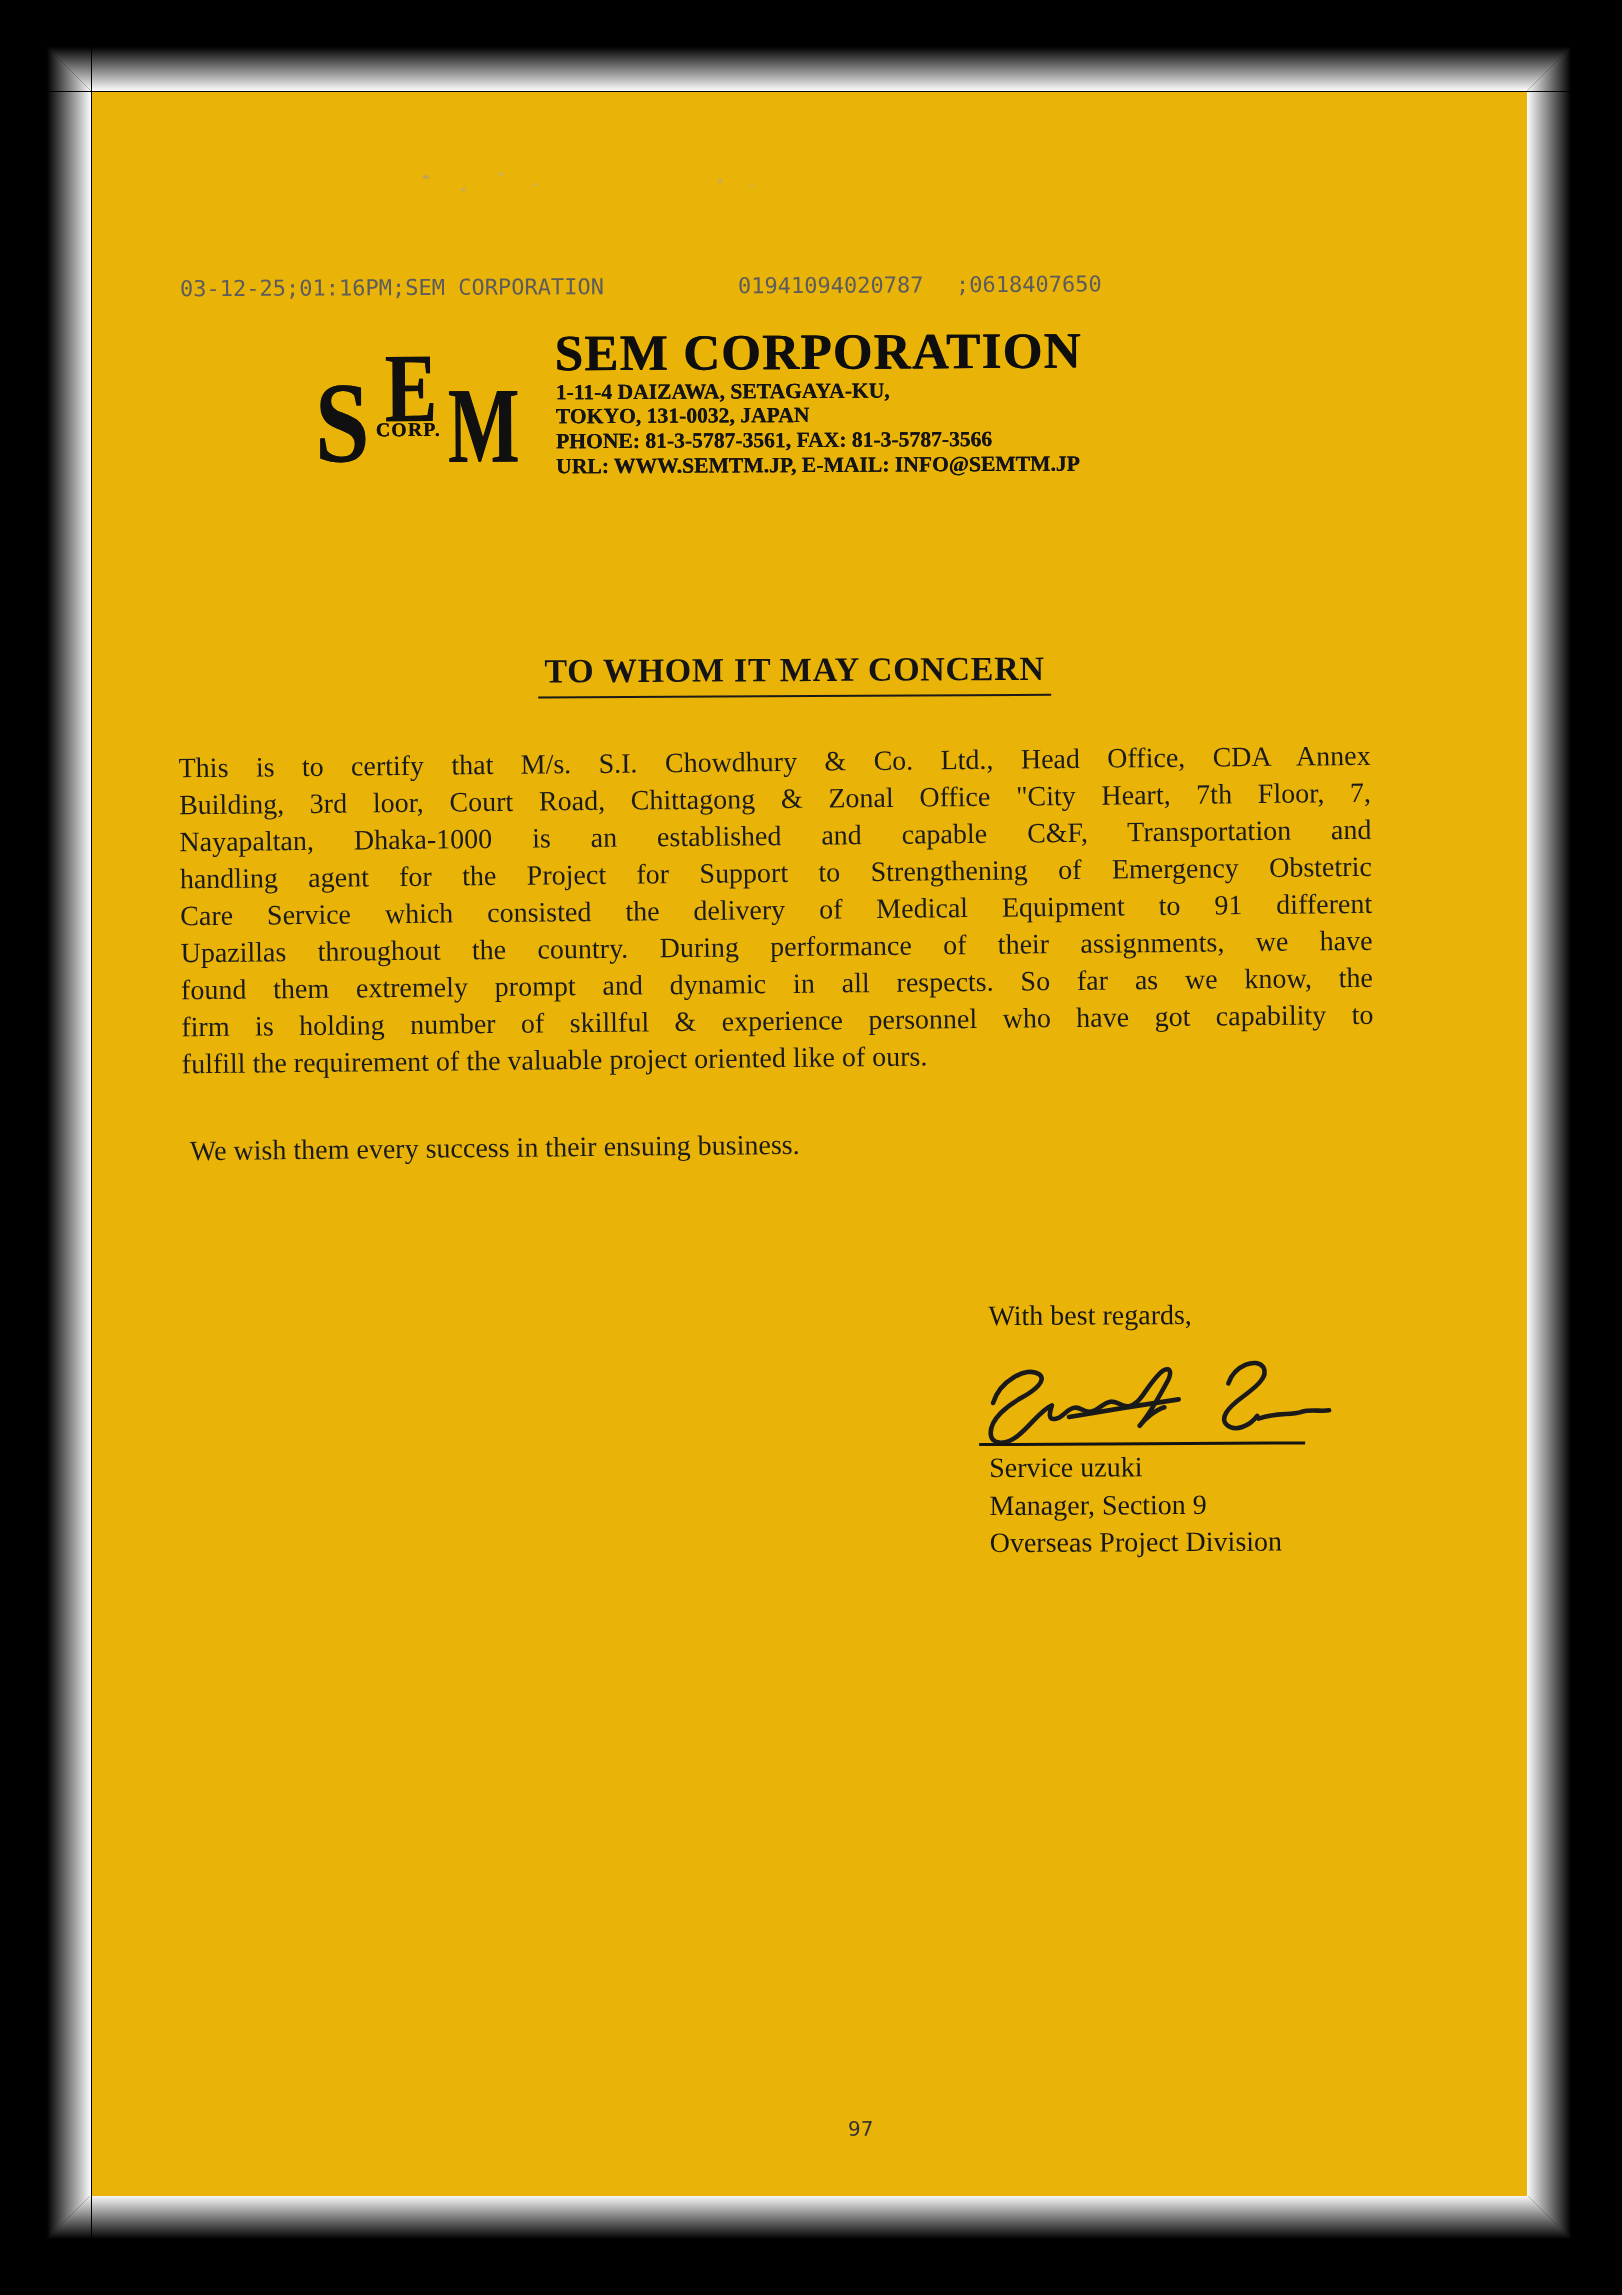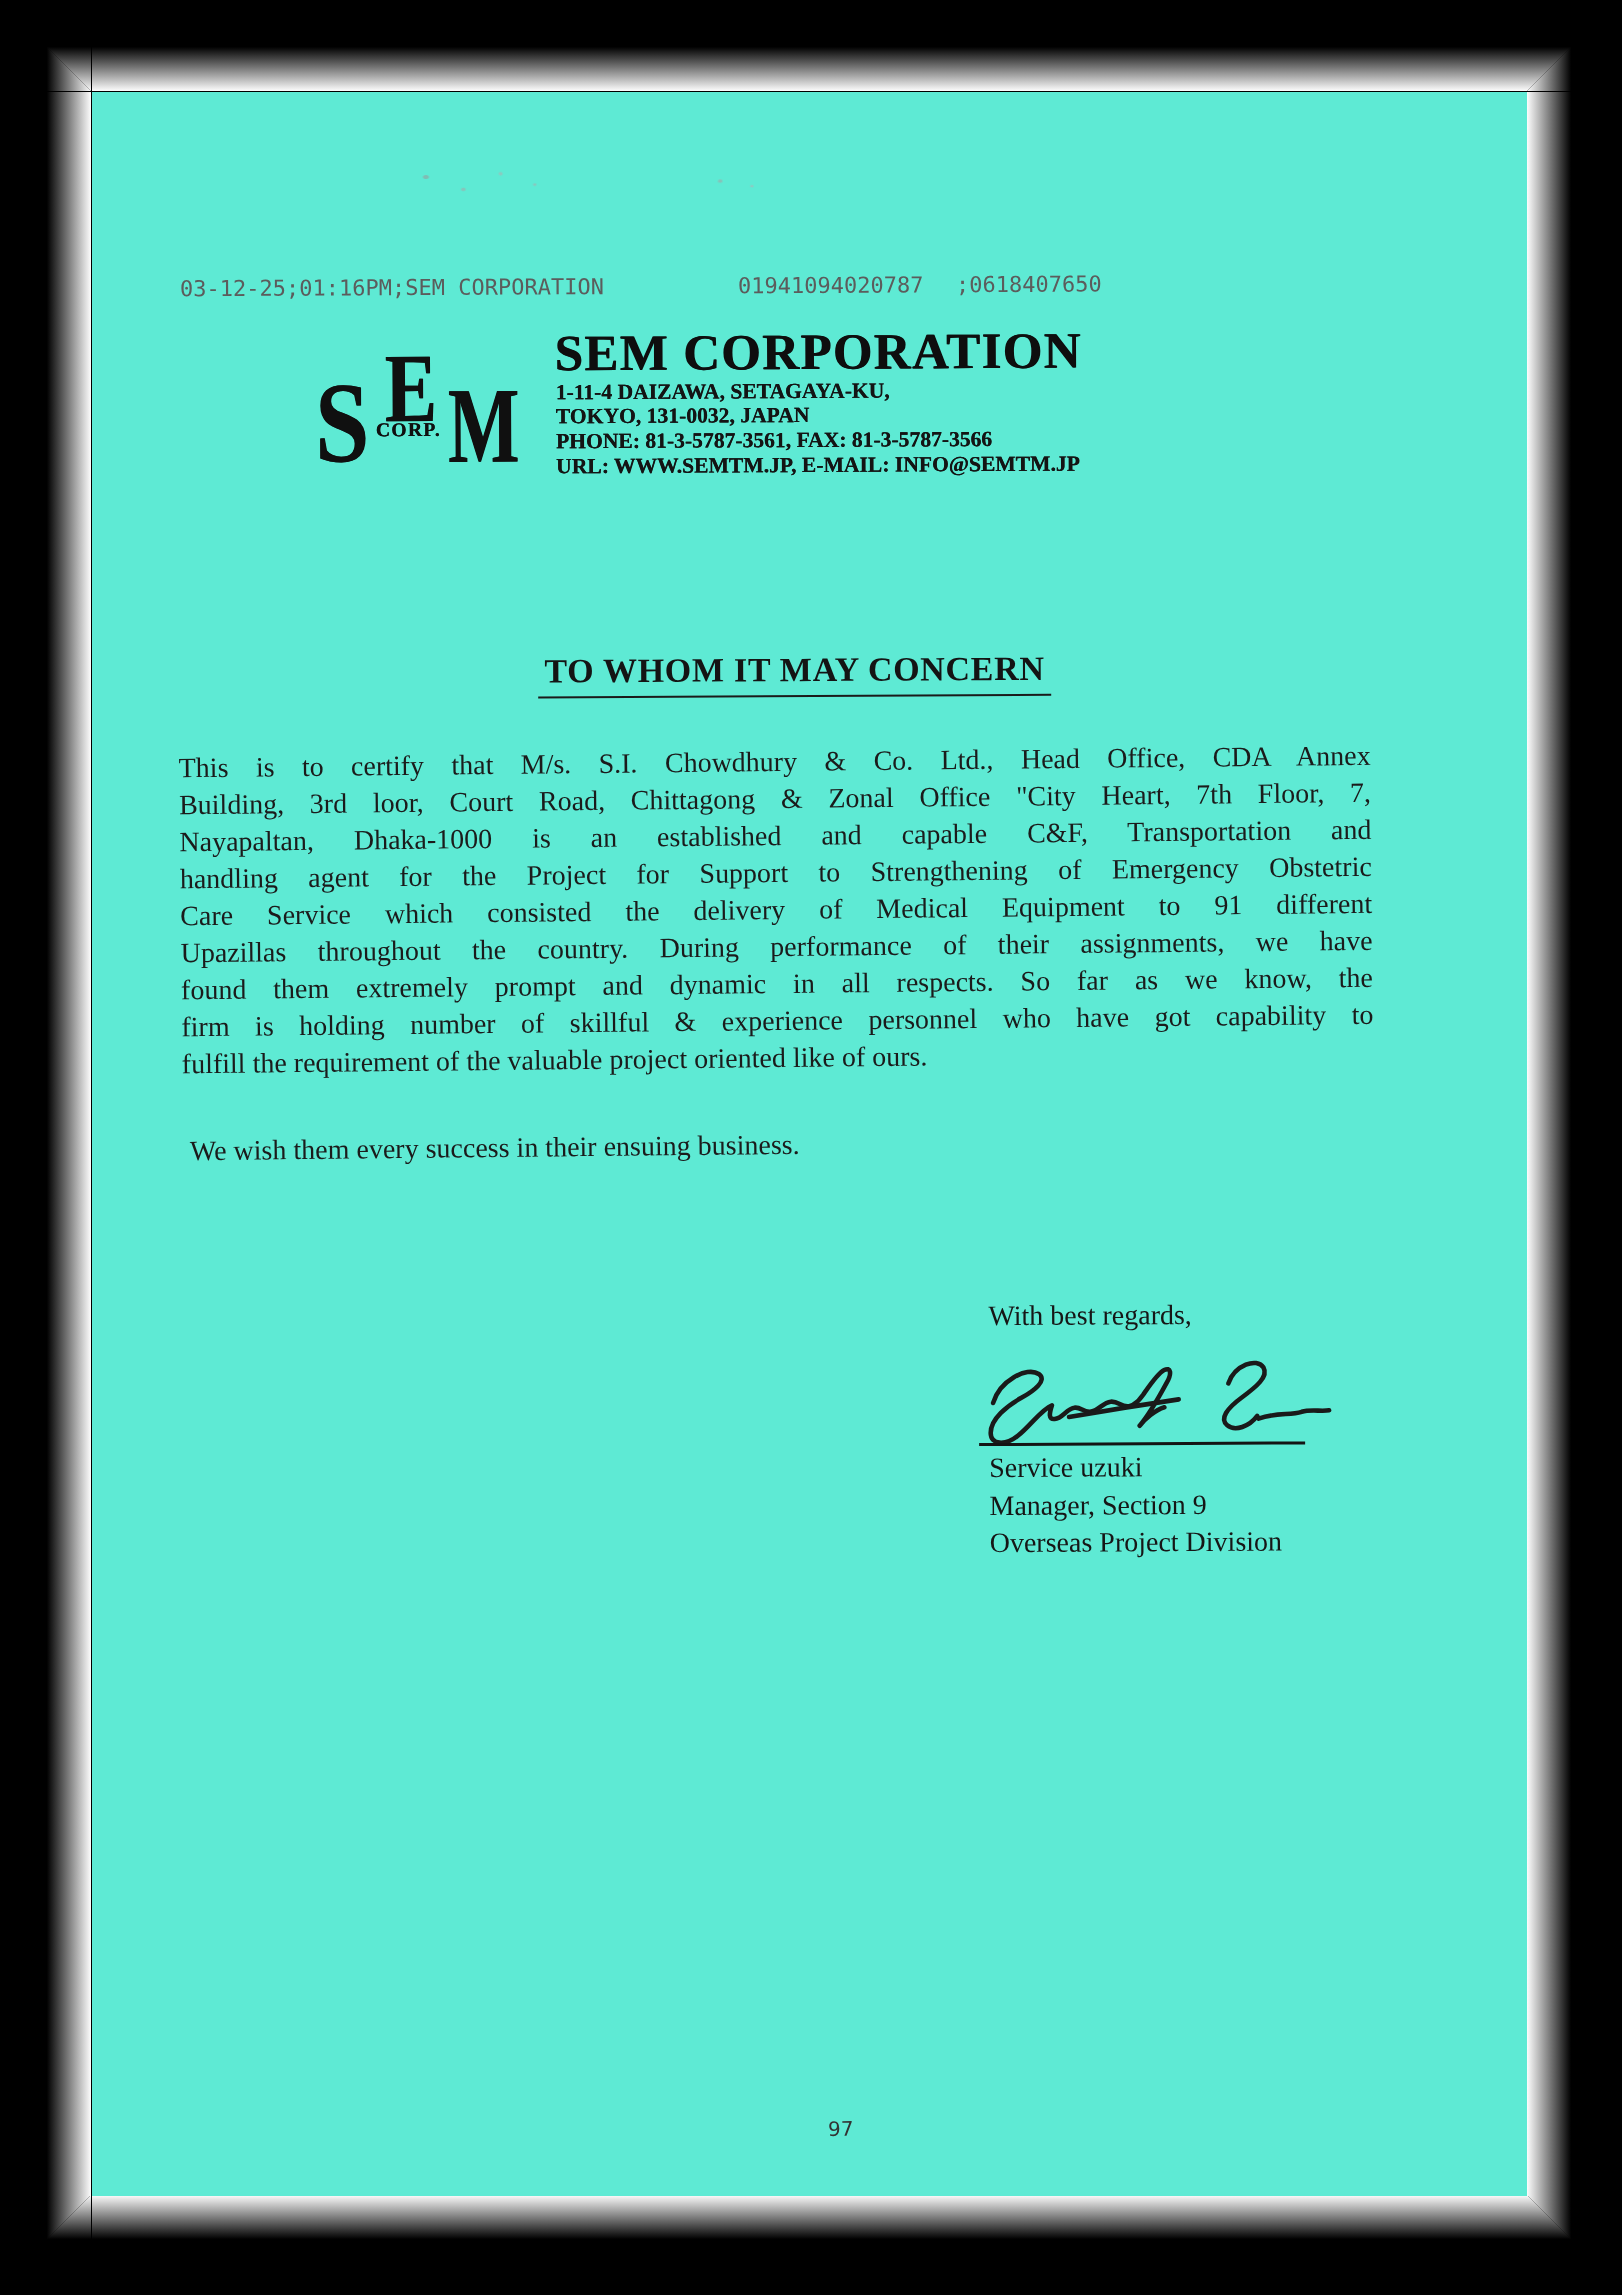--- a/index.html
+++ b/index.html
@@ -6,21 +6,21 @@
   body {
     width:1623px; height:2295px;
     background:#000;
     position:relative;
     overflow:hidden;
     font-family:"Liberation Serif", serif;
   }
   
   .page {
     position:absolute; left:92px; top:92px; width:1435px; height:2104px;
-    background:#5eead4; overflow:hidden;
+    background:#eab308; overflow:hidden;
   }
   .edge { position:absolute; }
   .edge-top    { left:92px; top:43px;   width:1435px; height:48px; background:linear-gradient(to bottom,#000 8%,#fdfdfd 100%); }
   .edge-bottom { left:92px; top:2195px; width:1435px; height:48px; background:linear-gradient(to bottom,#fdfdfd 0%,#000 92%); }
   .edge-left   { left:43px;  top:92px;  width:48px; height:2104px; background:linear-gradient(to right,#000 8%,#fdfdfd 100%); }
   .edge-right  { left:1527px;top:92px;  width:48px; height:2104px; background:linear-gradient(to right,#fdfdfd 0%,#000 92%); }
   .corner { position:absolute; width:48px; height:48px; }
   .corner div { position:absolute; inset:0; }
   .corner-tl { left:43px; top:43px; }
   .corner-tl .t1 { clip-path:polygon(0 0,100% 0,100% 100%); background:linear-gradient(to bottom,#000 8%,#fdfdfd 100%); }
@@ -77,21 +77,21 @@
   }
   .body-line.last { text-align-last:left; }
   .closing-line { margin-top:50px; font-size:28px; line-height:37px; color:#1b1b1b; padding-left:7.2px; }
 
   .sign-off { left:895px; top:1209px; font-size:28px; color:#161616; white-space:nowrap; }
   .signature-box { left:877px; top:1249px; width:366px; height:118px; }
   .sig-rule { left:885px; top:1352px; width:326px; height:3.3px; background:#141414; }
   .signer { left:895px; font-size:28px; color:#161616; line-height:1.1; white-space:nowrap; }
   .signer-name { top:1362px; } .signer-title { top:1400px; } .signer-division { top:1437px; }
 
-  .page-number { left:717px; top:2025px; width:52px; text-align:center;
+  .page-number { left:737px; top:2025px; width:52px; text-align:center;
     font-family:"DejaVu Sans", sans-serif; font-size:20px; color:#333; }
 
   .smudge { opacity:.55; filter:blur(0.7px); }
   .smudge-1 { left:301px; top:69px; width:170px; height:37px;
     background:
       radial-gradient(5.9px 3.9px at 22% 38%, #9a9a9a 40%, transparent 62%),
       radial-gradient(4.6px 3.3px at 44% 72%, #a7a7a7 40%, transparent 62%),
       radial-gradient(3.9px 3.3px at 66% 30%, #b0b0b0 40%, transparent 62%),
       radial-gradient(3.3px 2.6px at 86% 60%, #ababab 40%, transparent 62%); }
   .smudge-2 { left:609px; top:77px; width:79px; height:26px;

